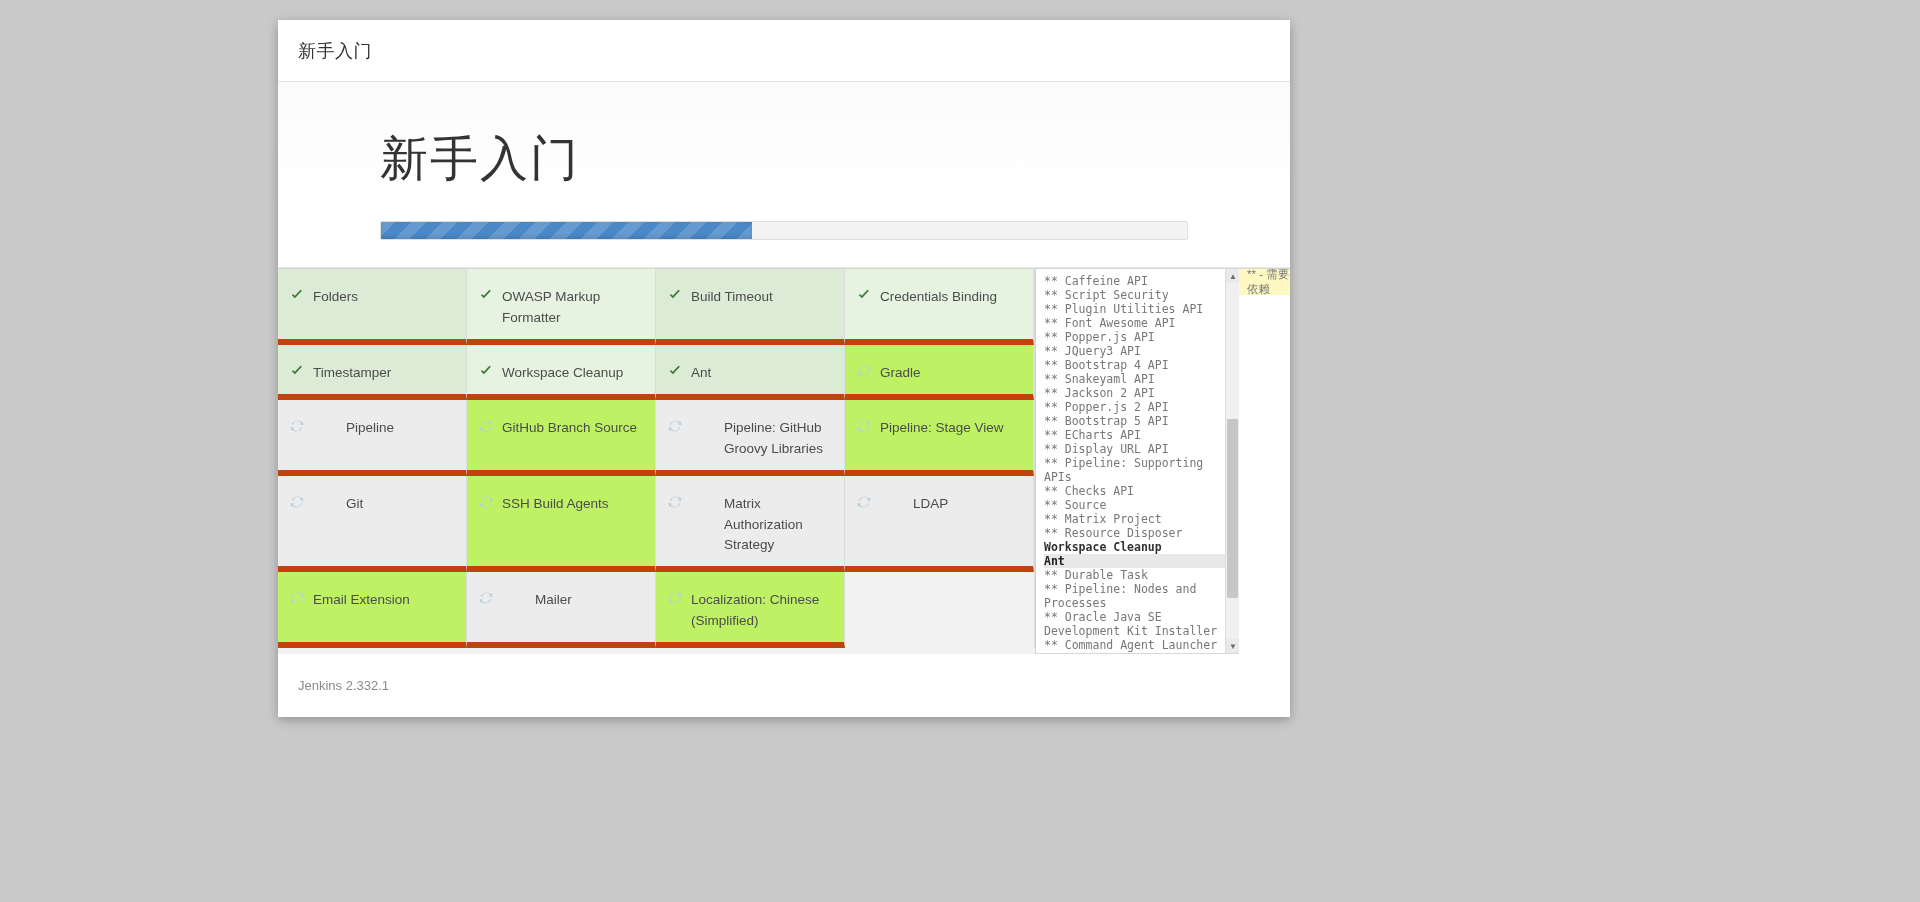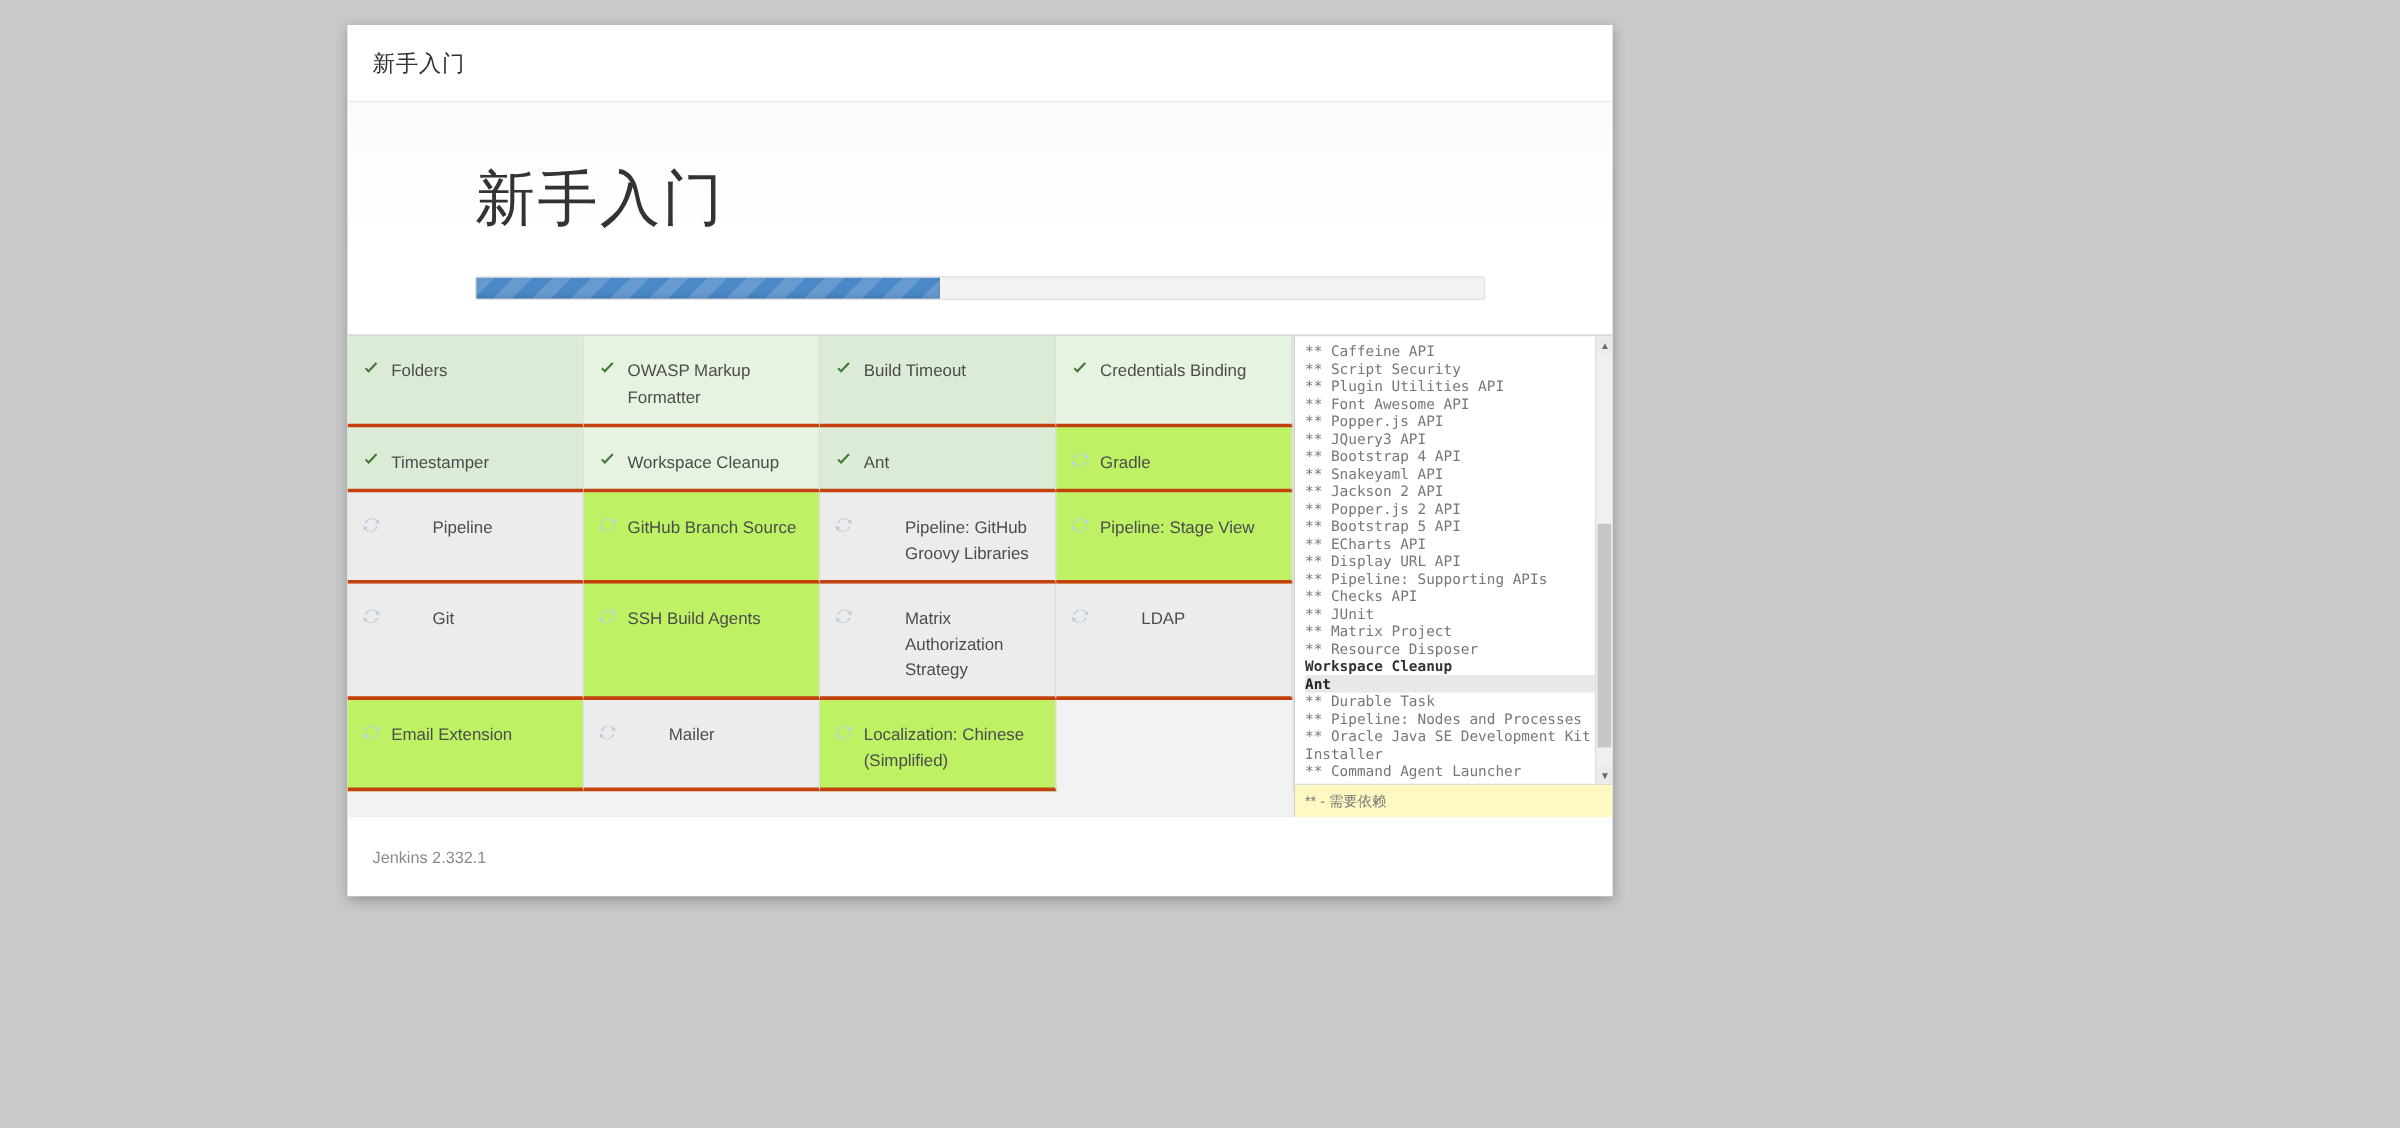--- a/index.html
+++ b/index.html
@@ -82,35 +82,35 @@
   }
   .pcell{
     min-height:45px;
     padding:18px 10px 10px 12px;
     display:flex;
     align-items:flex-start;
     gap:9px;
     font-size:13.5px;
     color:#4c4c4c;
     line-height:1.55;
-    border-bottom:3px solid #c2410c;
+    border-bottom:6px solid #c2410c;
     border-right:1px solid #dcdcdc;
   }
   .pcell.done-a{ background:#dcebd6; }
   .pcell.done-b{ background:#e6f3e1; }
   .pcell.pend-a{ background:#ececec;gap:42px; }
   .pcell.pend-b{ background:#bef264; }
 
   .pico{ flex:0 0 14px; width:14px; height:17px; display:block; margin-top:1px; }
   .pname{ flex:1 1 auto; }
 
   
   #log-panel{
     width:255px;
-    display:flex; flex-direction:column;
+    display:flex; 
     background:#fff;
     border-left:1px solid #d0d0d0;
     border-top:1px solid #d5d5d5;
     justify-content:space-between;
   }
   #log-scroller{
     position:relative;
     flex:1 1 auto;
     overflow:hidden;
     border-bottom:1px solid #d8d8d8;
@@ -322,21 +322,21 @@
             <div class="logline dep">** JQuery3 API</div>
             <div class="logline dep">** Bootstrap 4 API</div>
             <div class="logline dep">** Snakeyaml API</div>
             <div class="logline dep">** Jackson 2 API</div>
             <div class="logline dep">** Popper.js 2 API</div>
             <div class="logline dep">** Bootstrap 5 API</div>
             <div class="logline dep">** ECharts API</div>
             <div class="logline dep">** Display URL API</div>
             <div class="logline dep">** Pipeline: Supporting APIs</div>
             <div class="logline dep">** Checks API</div>
-            <div class="logline dep">** JUnit</div>
+            <div class="logline dep">** Source</div>
             <div class="logline dep">** Matrix Project</div>
             <div class="logline dep">** Resource Disposer</div>
             <div class="logline plain">Workspace Cleanup</div>
             <div class="logline current">Ant</div>
             <div class="logline dep">** Durable Task</div>
             <div class="logline dep">** Pipeline: Nodes and Processes</div>
             <div class="logline dep">** Oracle Java SE Development Kit Installer</div>
             <div class="logline dep">** Command Agent Launcher</div>
           </div>
         <div id="log-sb">

